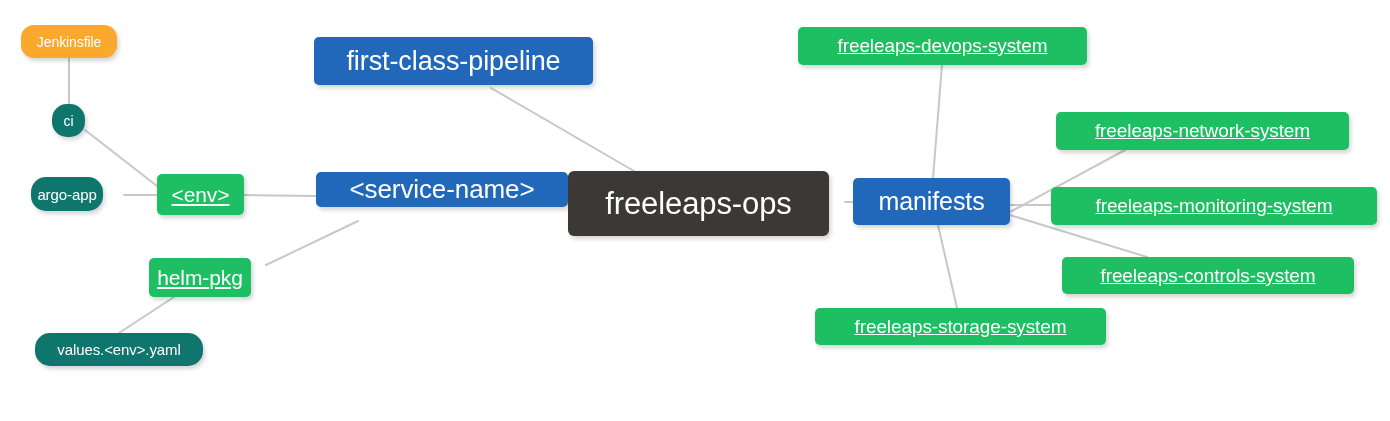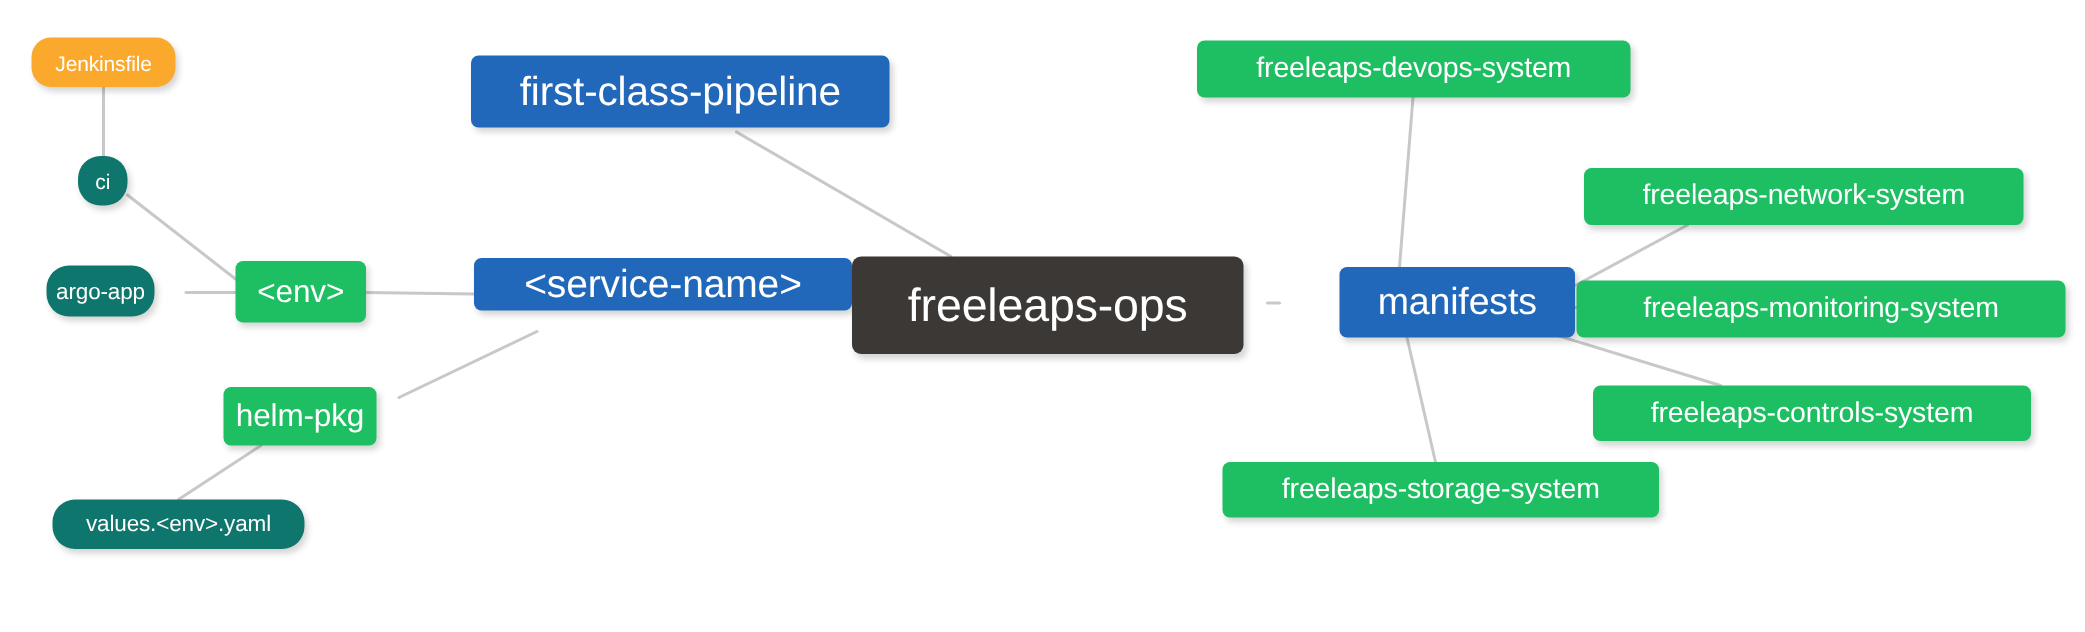--- a/index.html
+++ b/index.html
@@ -38,21 +38,21 @@
     white-space: nowrap;
     letter-spacing: -0.1px;
     box-shadow: 2px 3px 4px rgba(0,0,0,0.17);
     z-index: 2;
   }
   .node.root {
     background: #3C3835;
     border-radius: 6px;
   }
   .node.blue   { background: #2268BA; }
-  .node.green  { background: #1DBF62; }
+  .node.green  { background: #1DBF62; text-decoration: underline; }
   .node.red    { background: #0f766e; border-radius: 15px; }
   .node.orange { background: #FBA92C; }
 </style>
 </head>
 <body>
 
 <div id="mindmap">
   <svg id="edges" width="1390" height="421" viewBox="0 0 1390 421" xmlns="http://www.w3.org/2000/svg">
       <line x1="69" y1="58" x2="69" y2="104" stroke="#c8c8c8" stroke-width="2" stroke-linecap="round"></line>
       <line x1="85" y1="130" x2="157" y2="186" stroke="#c8c8c8" stroke-width="2" stroke-linecap="round"></line>
@@ -71,19 +71,19 @@
     </svg>
 <div class="node orange" style="left: 21px; top: 25px; width: 96px; height: 33px; font-size: 14px; border-radius: 13px;">Jenkinsfile</div>
     <div class="node red" style="left: 52px; top: 104px; width: 33px; height: 33px; font-size: 14px;">ci</div>
     <div class="node red" style="left: 31px; top: 177px; width: 72px; height: 34px; font-size: 15px;">argo-app</div>
     <div class="node green" style="left: 157px; top: 174px; width: 87px; height: 41px; font-size: 21px;">&lt;env&gt;</div>
     <div class="node blue" style="left: 316px; top: 172px; width: 252px; height: 35px; font-size: 26px;">&lt;service-name&gt;</div>
     <div class="node blue" style="left: 314px; top: 37px; width: 279px; height: 48px; font-size: 27px;">first-class-pipeline</div>
     <div class="node green" style="left: 149px; top: 258px; width: 102px; height: 39px; font-size: 21px;">helm-pkg</div>
     <div class="node red" style="left: 11px; top: 333px; width: 168px; height: 33px; font-size: 15px; margin-left: 24px;">values.&lt;env&gt;.yaml</div>
     <div class="node root" style="left: 568px; top: 171px; width: 261px; height: 65px; font-size: 31px;">freeleaps-ops</div>
-    <div class="node blue" style="left: 853px; top: 178px; width: 157px; height: 47px; font-size: 25px; margin-left: 40px;">manifests</div>
+    <div class="node blue" style="left: 853px; top: 178px; width: 157px; height: 47px; font-size: 25px;">manifests</div>
     <div class="node green" style="left: 798px; top: 27px; width: 289px; height: 38px; font-size: 19px;">freeleaps-devops-system</div>
     <div class="node green" style="left: 1056px; top: 112px; width: 293px; height: 38px; font-size: 19px;">freeleaps-network-system</div>
     <div class="node green" style="left: 1051px; top: 187px; width: 326px; height: 38px; font-size: 19px;">freeleaps-monitoring-system</div>
     <div class="node green" style="left: 1062px; top: 257px; width: 292px; height: 37px; font-size: 19px;">freeleaps-controls-system</div>
     <div class="node green" style="left: 815px; top: 308px; width: 291px; height: 37px; font-size: 19px;">freeleaps-storage-system</div>
   </div>
 
 </body></html>

